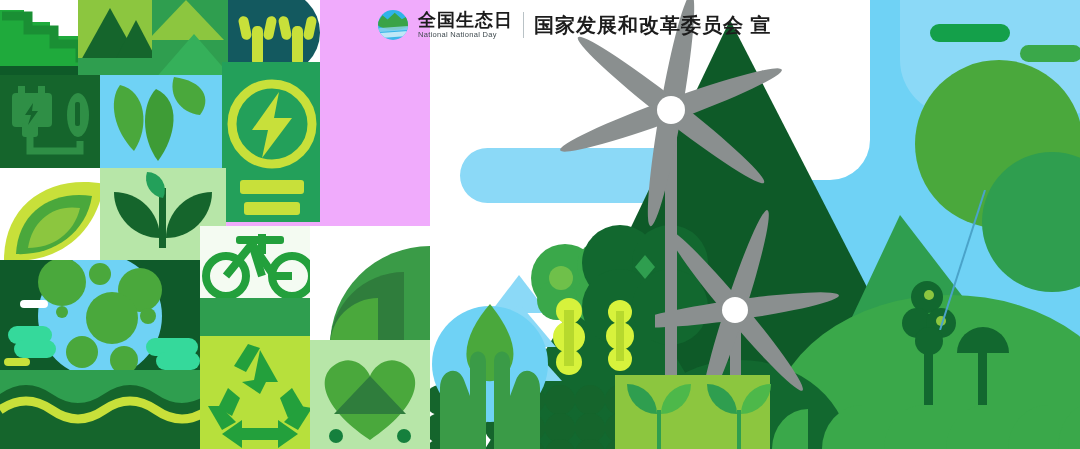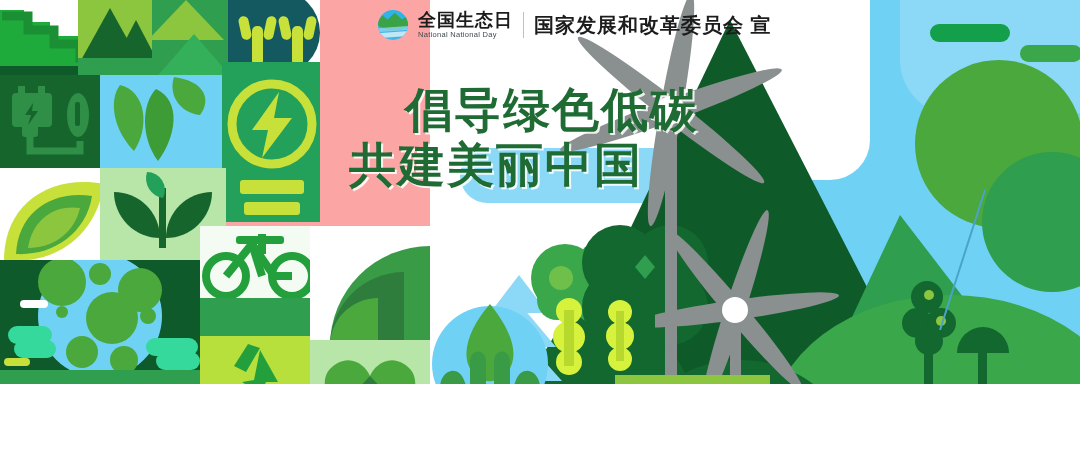--- a/index.html
+++ b/index.html
@@ -1,17 +1,17 @@
 <!DOCTYPE html>
 <html><head>
 <meta charset="utf-8">
 <style>
   html,body{margin:0;padding:0;background:#fff;}
   body{font-family:"Liberation Sans","DejaVu Sans",sans-serif;}
-  #poster{position:relative;width:1080px;height:384px;overflow:hidden;background:#fca5a5;}
+  #poster{position:relative;width:1080px;height:449px;overflow:hidden;background:#f0abfc;}
   .abs{position:absolute;}
 
   
   #scene{position:absolute;left:430px;top:0;width:650px;height:449px;overflow:hidden;}
   .skyfill{position:absolute;left:0;top:0;width:650px;height:449px;background:#6fd2f5;}
   .whitecap{position:absolute;background:#ffffff;}
   .pill{position:absolute;border-radius:40px;}
   .tree-circle{position:absolute;border-radius:50%;}
 
   
@@ -387,18 +387,14 @@
       <div class="wave"></div>
     </div>
     <div id="logo-text">
       <span id="logo-cn">全国生态日</span>
       <span id="logo-en">National National Day</span>
     </div>
     <div id="logo-divider"></div>
     <span id="issuer">国家发展和改革委员会 宣</span>
   </div>
 
-  <div id="slogan">
-    <div class="sline l1">倡导绿色低碳</div>
-    <div class="sline l2">共建美丽中国</div>
-  </div>
 
 </div>
 
 </body></html>

